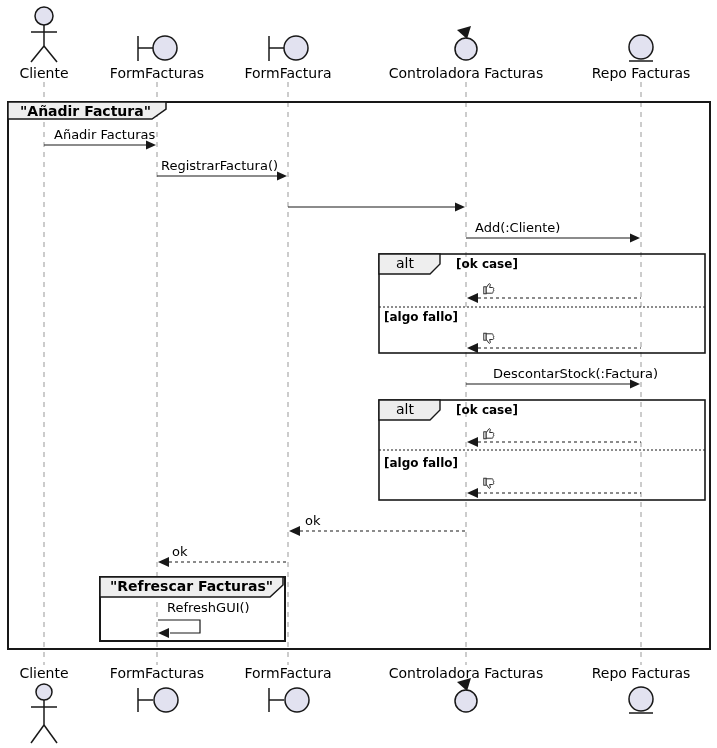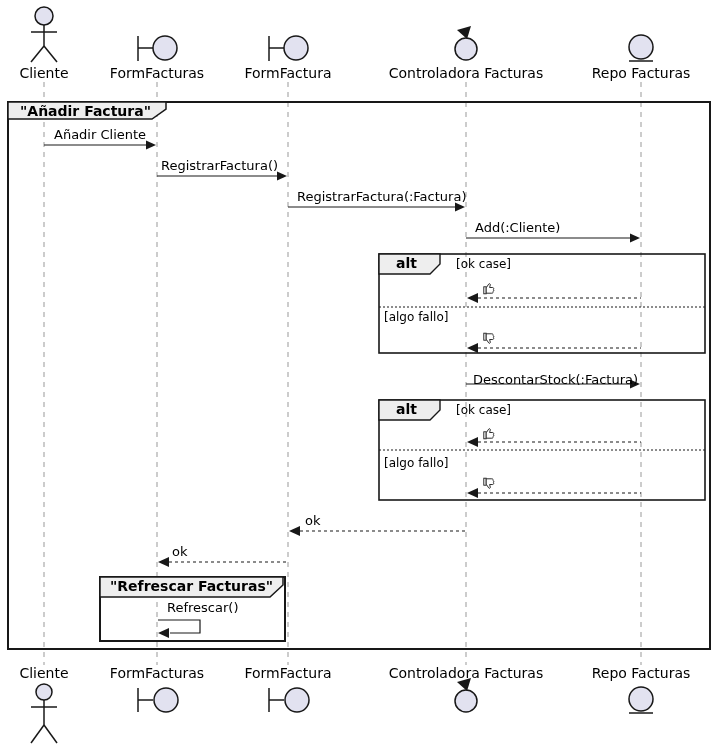--- a/index.html
+++ b/index.html
@@ -5,23 +5,23 @@
   html,body{margin:0;padding:0;background:#fff;}
   .stage{
     position:relative;width:717px;height:748px;background:#ffffff;
     font-family:"DejaVu Sans","Liberation Sans",sans-serif;
     color:#181818;overflow:hidden;
   }
   .stage svg{position:absolute;left:0;top:0;}
   .txt{position:absolute;white-space:nowrap;color:#000;}
   .plabel{font-size:14px;transform:translateX(-50%);}
   .msg{font-size:13px;}
-  .guard{font-size:12px;font-weight:normal;}
+  .guard{font-size:12px;font-weight:bold;}
   .ftitle{font-size:14px;font-weight:bold;}
-  .altop{font-size:14px;font-weight:bold;}
+  .altop{font-size:14px;font-weight:normal;}
 </style>
 </head>
 <body>
 
 <div class="stage">
 
 <svg width="717" height="748" viewBox="0 0 717 748">
 
   <g stroke="#999999" stroke-width="1" stroke-dasharray="5,5">
     <line x1="44" y1="82" x2="44" y2="665"></line>
@@ -182,28 +182,27 @@
 
   <div class="txt plabel" style="left:44px;top:65px;">Cliente</div>
   <div class="txt plabel" style="left:157px;top:65px;">FormFacturas</div>
   <div class="txt plabel" style="left:288px;top:65px;">FormFactura</div>
   <div class="txt plabel" style="left:466px;top:65px;">Controladora Facturas</div>
   <div class="txt plabel" style="left:641px;top:65px;">Repo Facturas</div>
 
   <div class="txt ftitle" style="left:20px;top:103px;">"Añadir Factura"</div>
   <div class="txt ftitle" style="left:110px;top:578px;">"Refrescar Facturas"</div>
 
-  <div class="txt msg" style="left:54px;top:127px;">Añadir Cliente</div>
+  <div class="txt msg" style="left:54px;top:127px;">Añadir Facturas</div>
   <div class="txt msg" style="left:161px;top:158px;">RegistrarFactura()</div>
-  <div class="txt msg" style="left:297px;top:189px;">RegistrarFactura(:Factura)</div>
   <div class="txt msg" style="left:475px;top:220px;">Add(:Cliente)</div>
-  <div class="txt msg" style="left:473px;top:366px;margin-top:6px;">DescontarStock(:Factura)</div>
+  <div class="txt msg" style="left:493px;top:366px;">DescontarStock(:Factura)</div>
   <div class="txt msg" style="left:305px;top:513px;">ok</div>
   <div class="txt msg" style="left:172px;top:544px;">ok</div>
-  <div class="txt msg" style="left:167px;top:600px;">Refrescar()</div>
+  <div class="txt msg" style="left:167px;top:600px;">RefreshGUI()</div>
 
   <div class="txt altop" style="left:396px;top:255px;">alt</div>
   <div class="txt guard" style="left:456px;top:257px;">[ok case]</div>
   <div class="txt guard" style="left:384px;top:310px;">[algo fallo]</div>
 
   <div class="txt altop" style="left:396px;top:401px;">alt</div>
   <div class="txt guard" style="left:456px;top:403px;">[ok case]</div>
   <div class="txt guard" style="left:384px;top:456px;">[algo fallo]</div>
 
   <div class="txt plabel" style="left:44px;top:665px;">Cliente</div>

